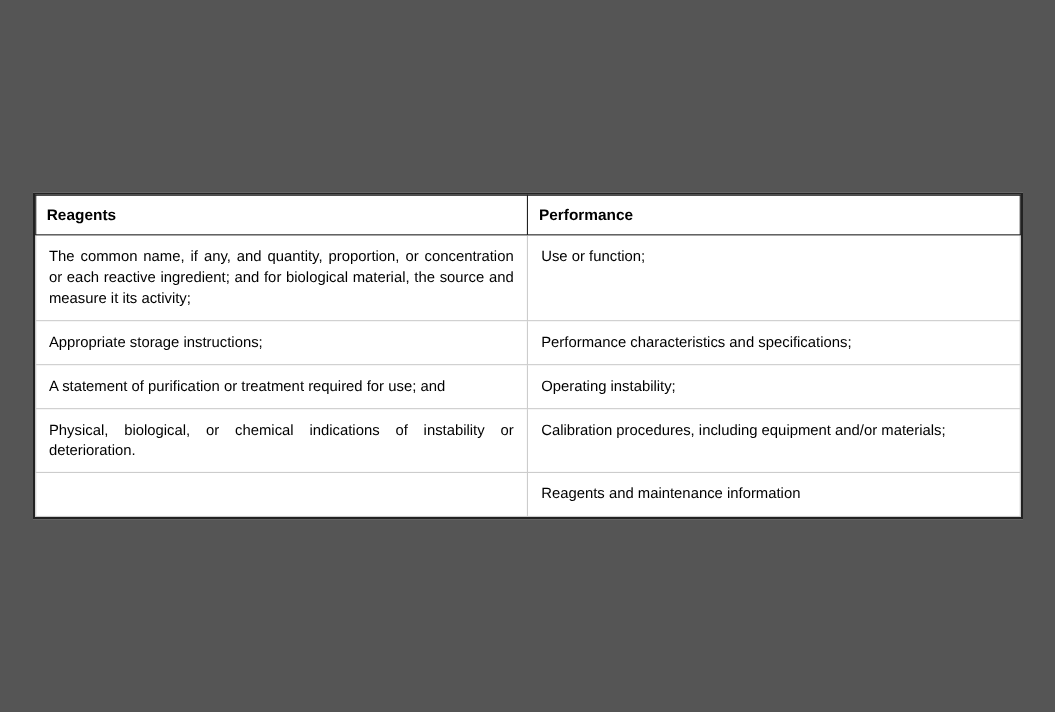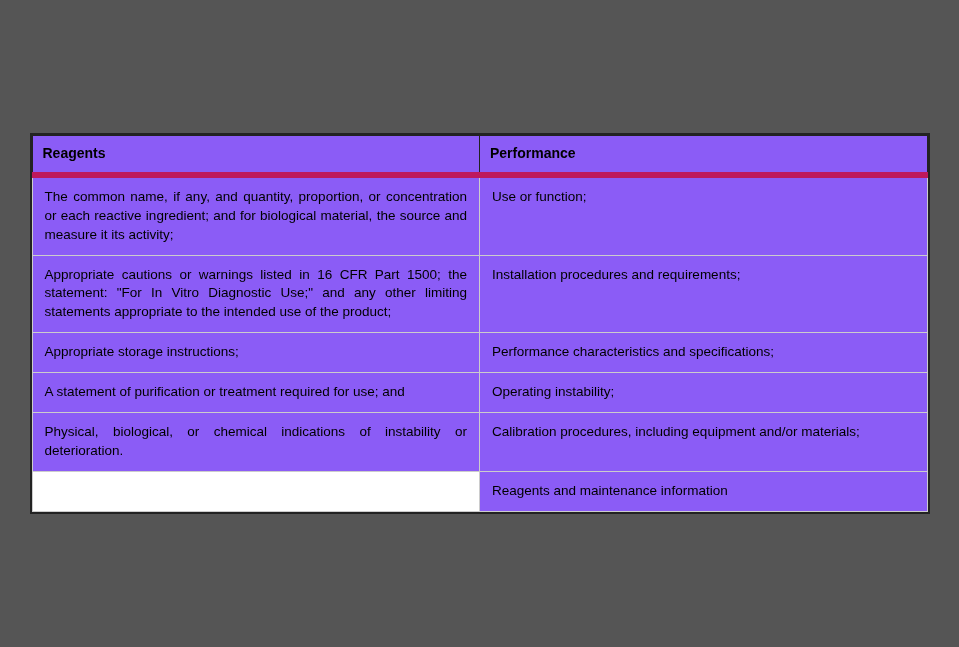--- a/index.html
+++ b/index.html
@@ -21,21 +21,21 @@
       width: 959px;
       min-height: 647px;
       background: #555;
       display: flex;
       justify-content: center;
       align-items: center;
       padding: 20px;
     }
 
     .table-wrapper {
-      background: #8b5cf6;
+      background: #ffffff;
       border: 2px solid #222;
       width: 900px;
     }
 
     table {
       width: 100%;
       border-collapse: collapse;
       font-size: 13.5px;
       line-height: 1.4;
     }
@@ -49,21 +49,21 @@
     }
 
     tbody td {
       border: 1px solid #ccc;
       padding: 10px 12px;
       vertical-align: top;
       text-align: justify;
     }
 
     tbody tr:first-child td {
-      border-top: 6px solid #be185d;
+      border-top: 1px solid #be185d;
     }
 
     .col-reagents {
       width: 50%;
     }
 
     .col-instruments {
       width: 50%;
     }
 
@@ -82,24 +82,20 @@
           <th class="col-reagents">Reagents</th>
           <th class="col-instruments">Performance</th>
         </tr>
       </thead>
       <tbody id="table-body">
       <tr>
             <td>The common name, if any, and quantity, proportion, or concentration or each reactive ingredient; and for biological material, the source and measure it its activity;</td>
             <td>Use or function;</td>
           </tr>
           <tr>
-            <td>Appropriate cautions or warnings listed in 16 CFR Part 1500; the statement: "For In Vitro Diagnostic Use;" and any other limiting statements appropriate to the intended use of the product;</td>
-            <td>Installation procedures and requirements;</td>
-          </tr>
-          <tr>
             <td>Appropriate storage instructions;</td>
             <td>Performance characteristics and specifications;</td>
           </tr>
           <tr>
             <td>A statement of purification or treatment required for use; and</td>
             <td>Operating instability;</td>
           </tr>
           <tr>
             <td>Physical, biological, or chemical indications of instability or deterioration.</td>
             <td>Calibration procedures, including equipment and/or materials;</td>

